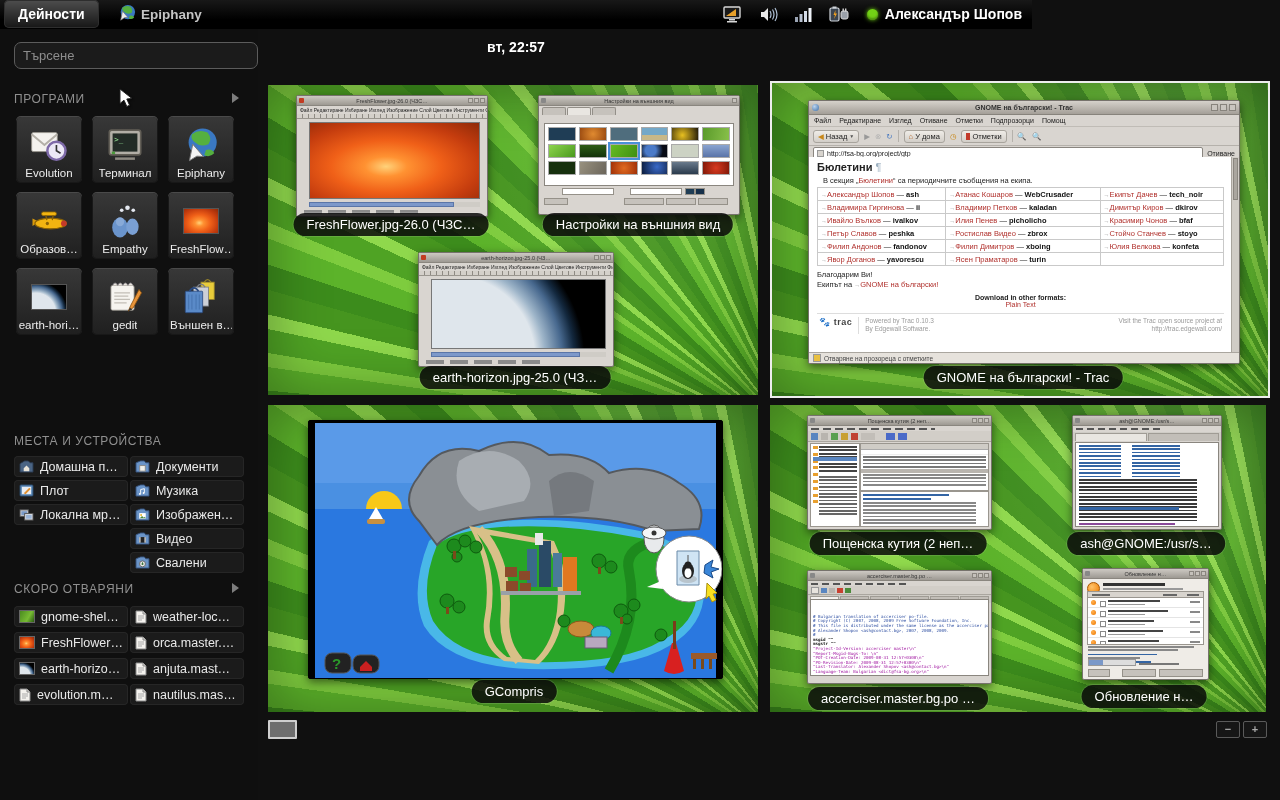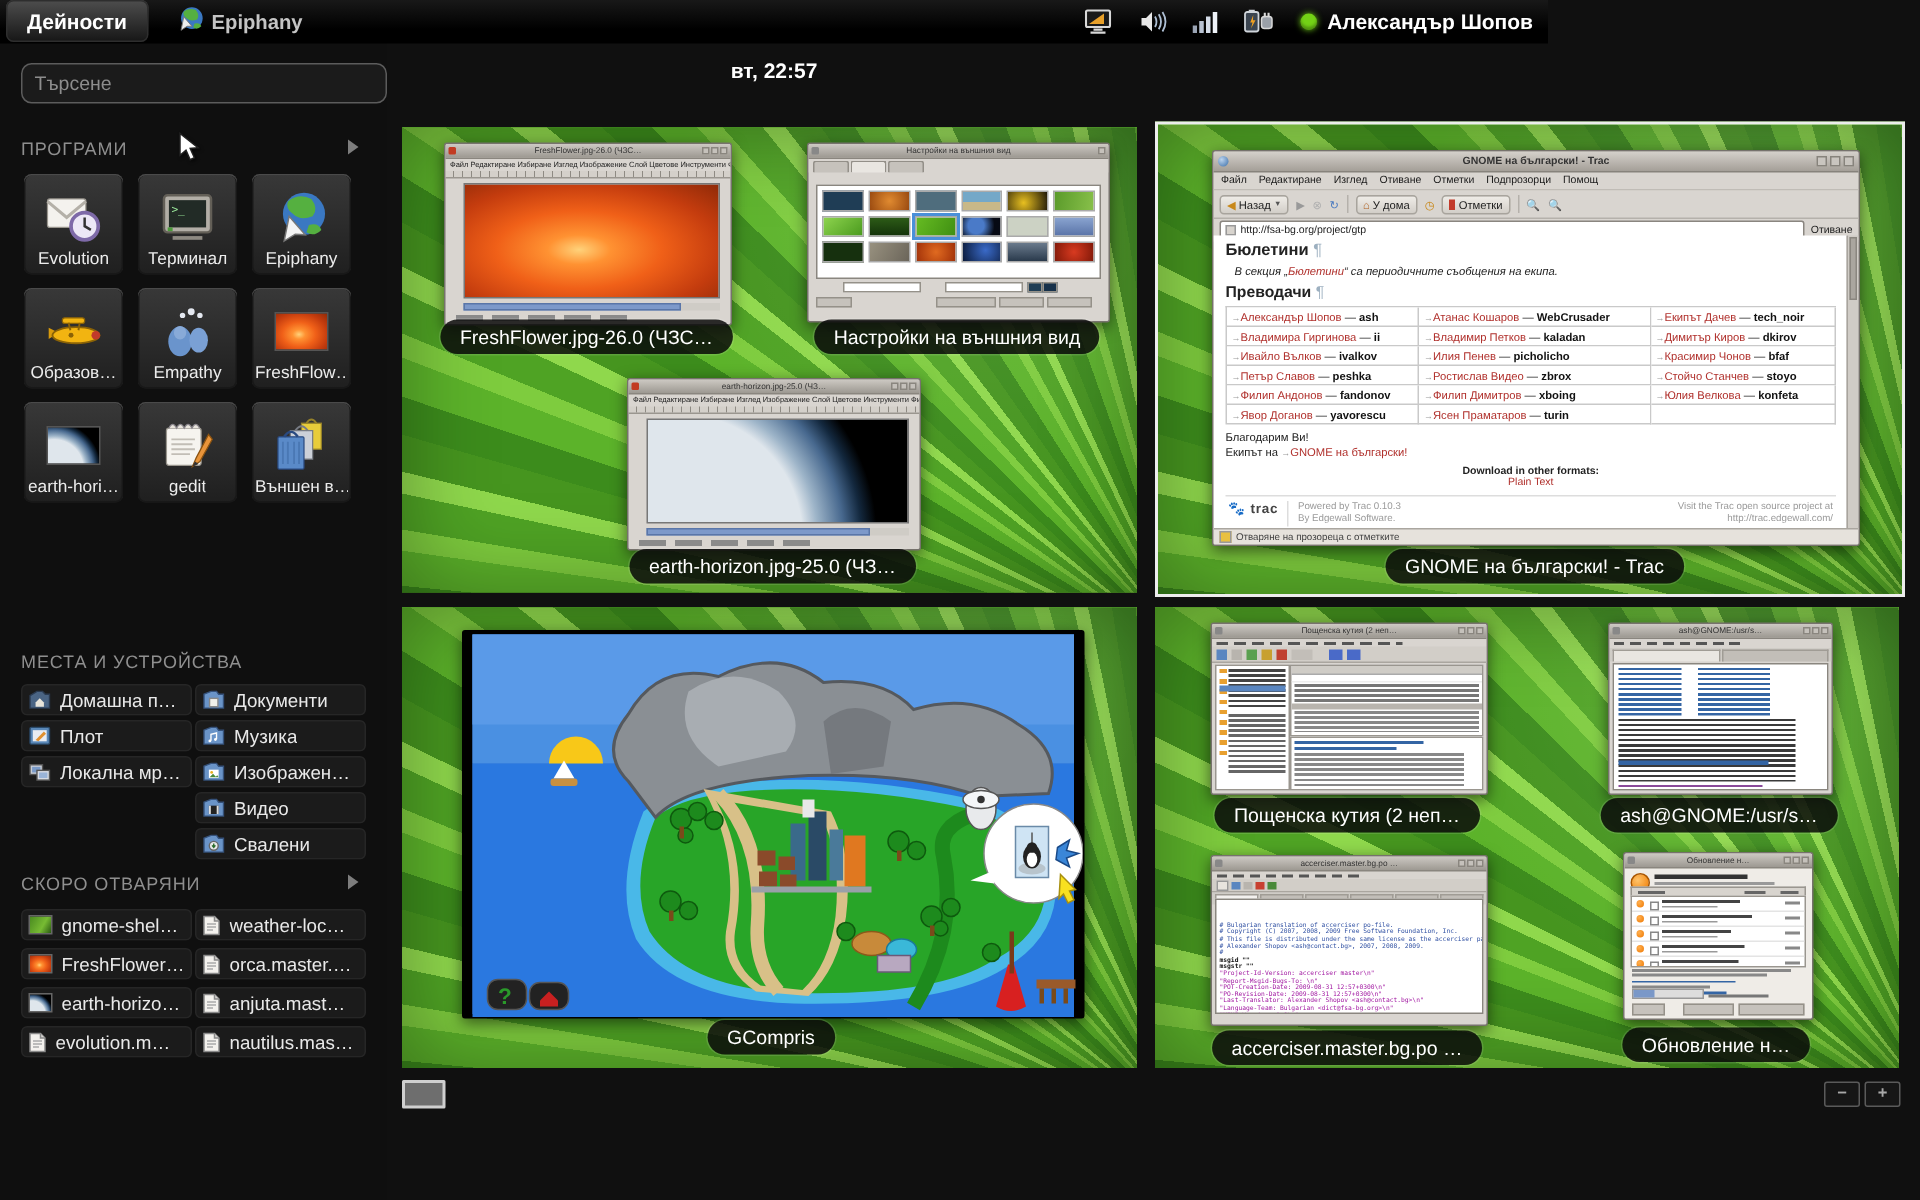--- a/index.html
+++ b/index.html
@@ -122,21 +122,21 @@
   .e-url .go{font-size:7px;color:#222;}
   .e-content{position:absolute;left:0;right:7px;top:56px;bottom:10px;background:#fff;
     overflow:hidden;padding:4px 8px;box-sizing:border-box;color:#222;}
   .e-scroll{position:absolute;right:0;top:56px;bottom:10px;width:7px;background:#d0ccc6;border-left:1px solid #a8a49d;}
   .e-scroll i{display:block;margin:1px;height:40px;background:#aaa69f;border:1px solid #8a867f;}
   .e-status{position:absolute;left:0;right:0;bottom:0;height:10px;background:#e6e2dc;
     border-top:1px solid #aaa69f;font-size:6.5px;color:#444;display:flex;align-items:center;gap:3px;padding:0 4px;}
   .t-h1{font-size:11px;font-weight:bold;margin:0 0 3px;}
   .t-h2{font-size:10.5px;font-weight:bold;margin:4px 0 3px;}
   .pilcrow{color:#9db0c0;font-weight:normal;}
-  .t-p{font-size:7.5px;margin:0 0 2px;padding-left:6px;font-style:italic;}
+  .t-p{font-size:7.5px;margin:0 0 2px;padding-left:6px;}
   .red-link{color:#b0302c;}
   .t-table{display:grid;grid-template-columns:1.04fr 1.25fr 1fr;border:1px solid #c9c9c9;
     border-right:none;border-bottom:none;margin:2px 0 4px;}
   .t-cell{border-right:1px solid #c9c9c9;border-bottom:1px solid #c9c9c9;font-size:7.5px;
     padding:1.5px 3px;white-space:nowrap;overflow:hidden;background:#fff;}
   .t-cell .arr{color:#999;font-size:6px;}
   .t-cell .tname{color:#b0302c;}
   .t-cell b{color:#111;}
   .t-small{font-size:7.5px;margin:1px 0;}
   .t-dl{text-align:center;margin-top:5px;font-size:7px;}
@@ -686,21 +686,20 @@
     <div class="e-url">
       <span class="fld">
           <span style="display:inline-block;width:5px;height:5px;background:#d8d4ce;border:1px solid #999;"></span>
           <span>http://fsa-bg.org/project/gtp</span>
         </span>
       <span class="go">Отиване</span>
     </div>
     <div class="e-content">
       <div class="t-h1"><span>Бюлетини</span> <span class="pilcrow">¶</span></div>
       <div class="t-p"><span>В секция „</span><span class="red-link">Бюлетини</span><span>“ са периодичните съобщения на екипа.</span></div>
-      <div class="t-h2"><span>Преводачи</span> <span class="pilcrow">¶</span></div>
       <div class="t-table">
         <div class="t-cell"><span class="arr">→</span><span class="tname">Александър Шопов</span> — <b>ash</b></div>
         <div class="t-cell"><span class="arr">→</span><span class="tname">Атанас Кошаров</span> — <b>WebCrusader</b></div>
         <div class="t-cell"><span class="arr">→</span><span class="tname">Екипът Дачев</span> — <b>tech_noir</b></div>
         <div class="t-cell"><span class="arr">→</span><span class="tname">Владимира Гиргинова</span> — <b>ii</b></div>
         <div class="t-cell"><span class="arr">→</span><span class="tname">Владимир Петков</span> — <b>kaladan</b></div>
         <div class="t-cell"><span class="arr">→</span><span class="tname">Димитър Киров</span> — <b>dkirov</b></div>
         <div class="t-cell"><span class="arr">→</span><span class="tname">Ивайло Вълков</span> — <b>ivalkov</b></div>
         <div class="t-cell"><span class="arr">→</span><span class="tname">Илия Пенев</span> — <b>picholicho</b></div>
         <div class="t-cell"><span class="arr">→</span><span class="tname">Красимир Чонов</span> — <b>bfaf</b></div>

